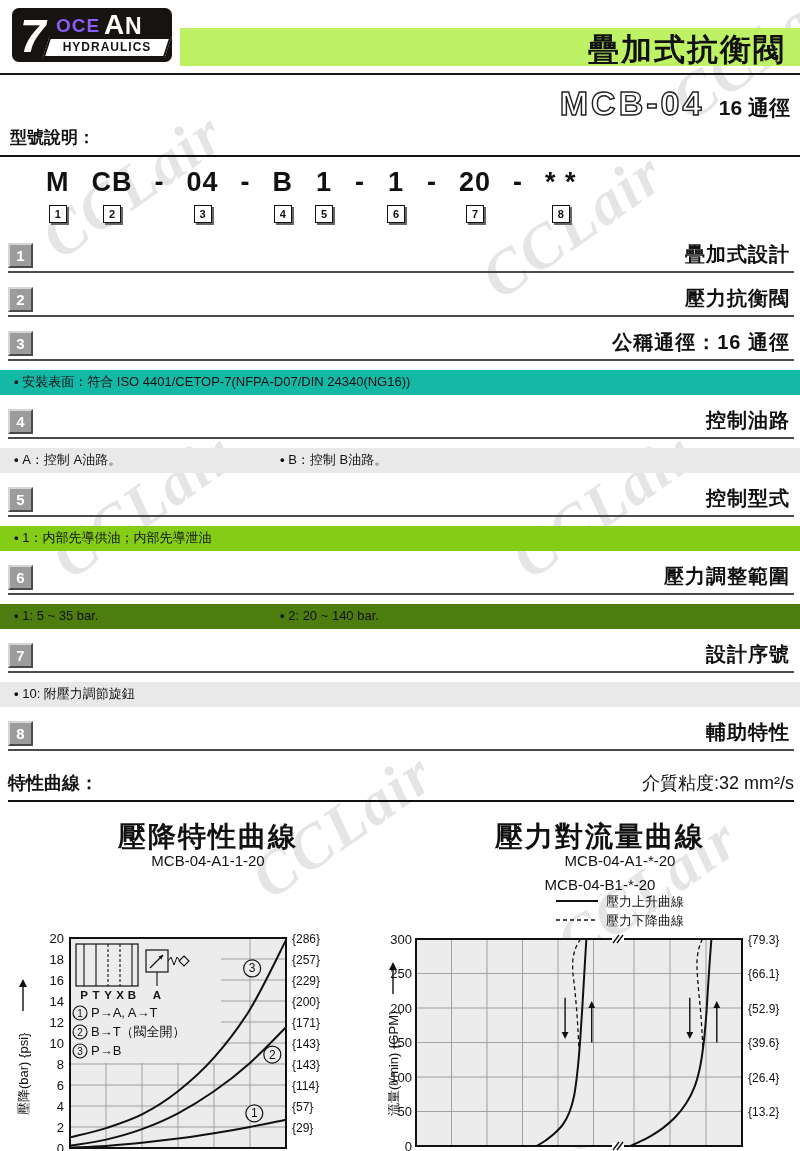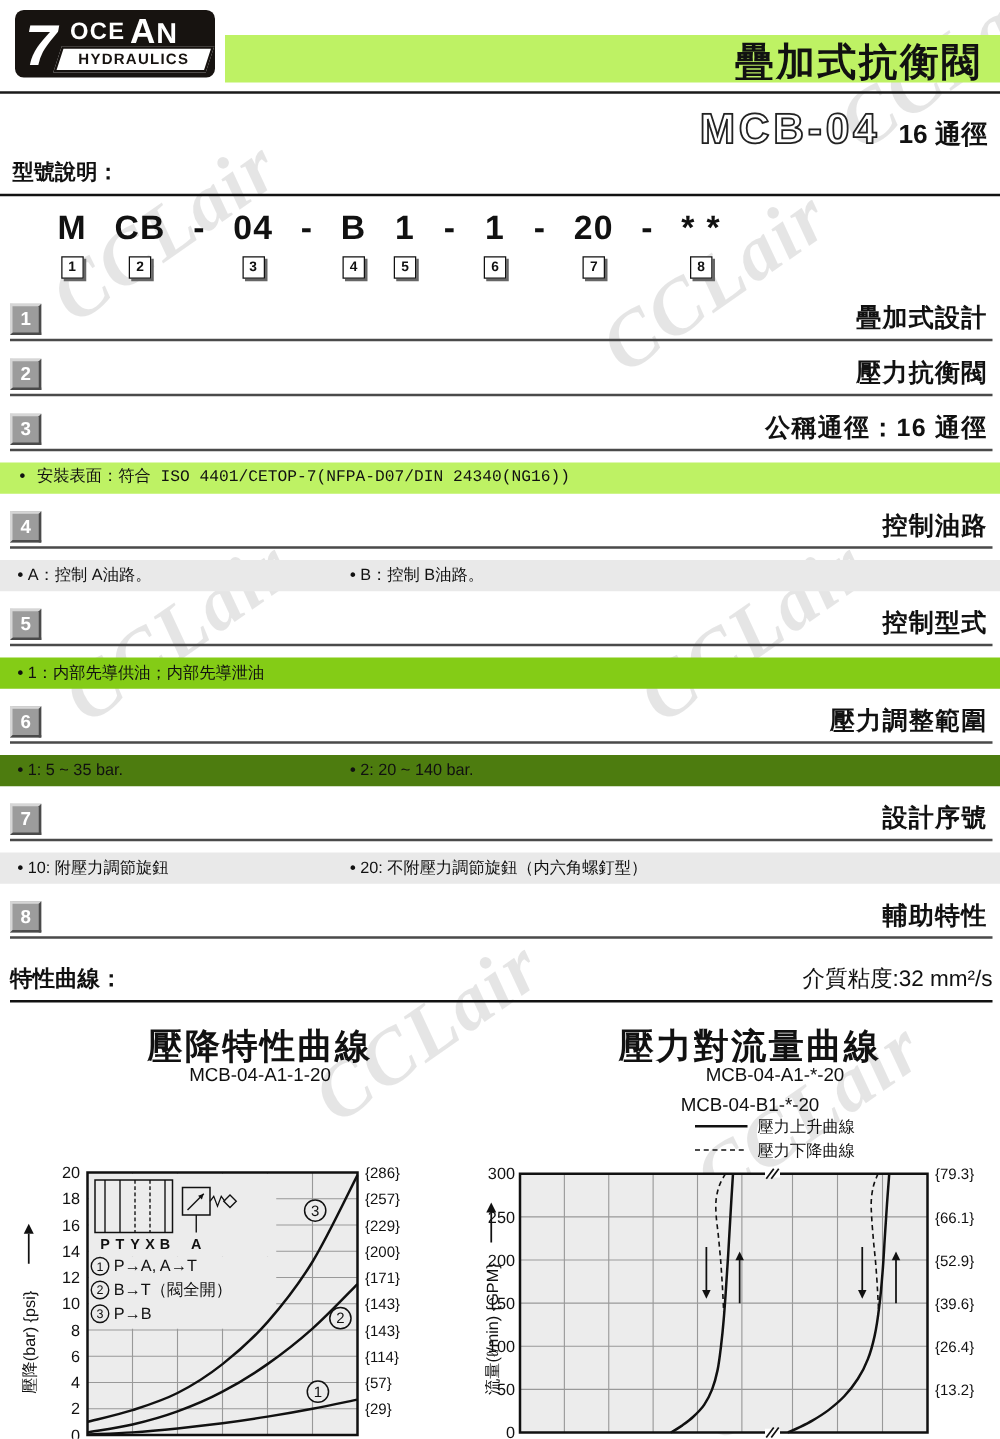--- a/index.html
+++ b/index.html
@@ -10,21 +10,21 @@
   }
   .wm{position:absolute;font-size:62px;font-weight:bold;font-style:italic;
       color:rgba(0,0,0,0.10);transform:rotate(-35deg);z-index:0;pointer-events:none;
       font-family:"Liberation Serif","DejaVu Serif",serif;letter-spacing:2px;}
   #content{position:relative;z-index:1;}
 
   
   .top{position:relative;height:73px;border-bottom:2px solid #1a1a1a;}
   .logo{position:absolute;left:12px;top:8px;width:160px;height:54px;background:#171310;border-radius:7px;}
   .logo .seven{position:absolute;left:8px;top:1px;color:#fff;font-size:46px;font-weight:bold;font-style:italic;}
-  .logo .oce{position:absolute;left:44px;top:7px;color:#ffffff;font-size:19px;font-weight:bold;letter-spacing:1px;}
+  .logo .oce{position:absolute;left:44px;top:7px;color:#8b5cf6;font-size:19px;font-weight:bold;letter-spacing:1px;}
   .logo .bigA{position:absolute;left:92px;top:1px;color:#fff;font-size:28px;font-weight:bold;}
   .logo .bigN{position:absolute;left:113px;top:5px;color:#fff;font-size:23px;font-weight:bold;}
   .logo .sub{position:absolute;left:34px;bottom:4px;width:118px;height:17px;background:#fff;
              border:2px solid #171310;transform:skewX(-18deg);}
   .logo .sub span{display:block;transform:skewX(18deg);font-size:12px;font-weight:bold;
                   text-align:center;line-height:17px;letter-spacing:1px;color:#171310;}
   .title-bar{position:absolute;left:180px;right:0;top:28px;height:38px;background:#c9c9c9;}
   .title-bar .t{position:absolute;right:14px;top:1px;font-size:31px;font-weight:bold;letter-spacing:2px;}
 
   .model-line{text-align:right;padding:9px 10px 0 0;height:42px;}
@@ -150,21 +150,21 @@
       <span class="sec-title">疊加式設計</span>
     </div>
     <div class="sec-head">
       <span class="sec-num" style="background: rgb(156, 156, 156);">2</span>
       <span class="sec-title">壓力抗衡閥</span>
     </div>
     <div class="sec-head">
       <span class="sec-num" style="background: rgb(156, 156, 156);">3</span>
       <span class="sec-title">公稱通徑：16 通徑</span>
     </div>
-    <div class="sec-note" style="background: #bef264; font-family: Liberation Mono, monospace;">
+    <div class="sec-note" style="background: #14b8a6;">
       <span class="note-item">安裝表面：符合 ISO 4401/CETOP-7(NFPA-D07/DIN 24340(NG16))</span>
     </div>
     <div class="sec-head">
       <span class="sec-num" style="background: rgb(156, 156, 156);">4</span>
       <span class="sec-title">控制油路</span>
     </div>
     <div class="sec-note" style="background: rgb(233, 233, 233);">
       <span class="note-item col1">A：控制 A油路。</span>
       <span class="note-item">B：控制 B油路。</span>
     </div>
@@ -182,21 +182,20 @@
     <div class="sec-note" style="background: #4d7c0f;">
       <span class="note-item col1">1: 5 ~ 35  bar.</span>
       <span class="note-item">2: 20 ~ 140 bar.</span>
     </div>
     <div class="sec-head">
       <span class="sec-num" style="background: rgb(156, 156, 156);">7</span>
       <span class="sec-title">設計序號</span>
     </div>
     <div class="sec-note" style="background: rgb(233, 233, 233);">
       <span class="note-item col1">10: 附壓力調節旋鈕</span>
-      <span class="note-item">20: 不附壓力調節旋鈕（内六角螺釘型）</span>
     </div>
     <div class="sec-head">
       <span class="sec-num" style="background: rgb(156, 156, 156);">8</span>
       <span class="sec-title">輔助特性</span>
     </div>
   </div>
 
   <div class="curves-head">
     <span class="h">特性曲線：</span>
     <span class="v">介質粘度:32 mm²/s</span>

